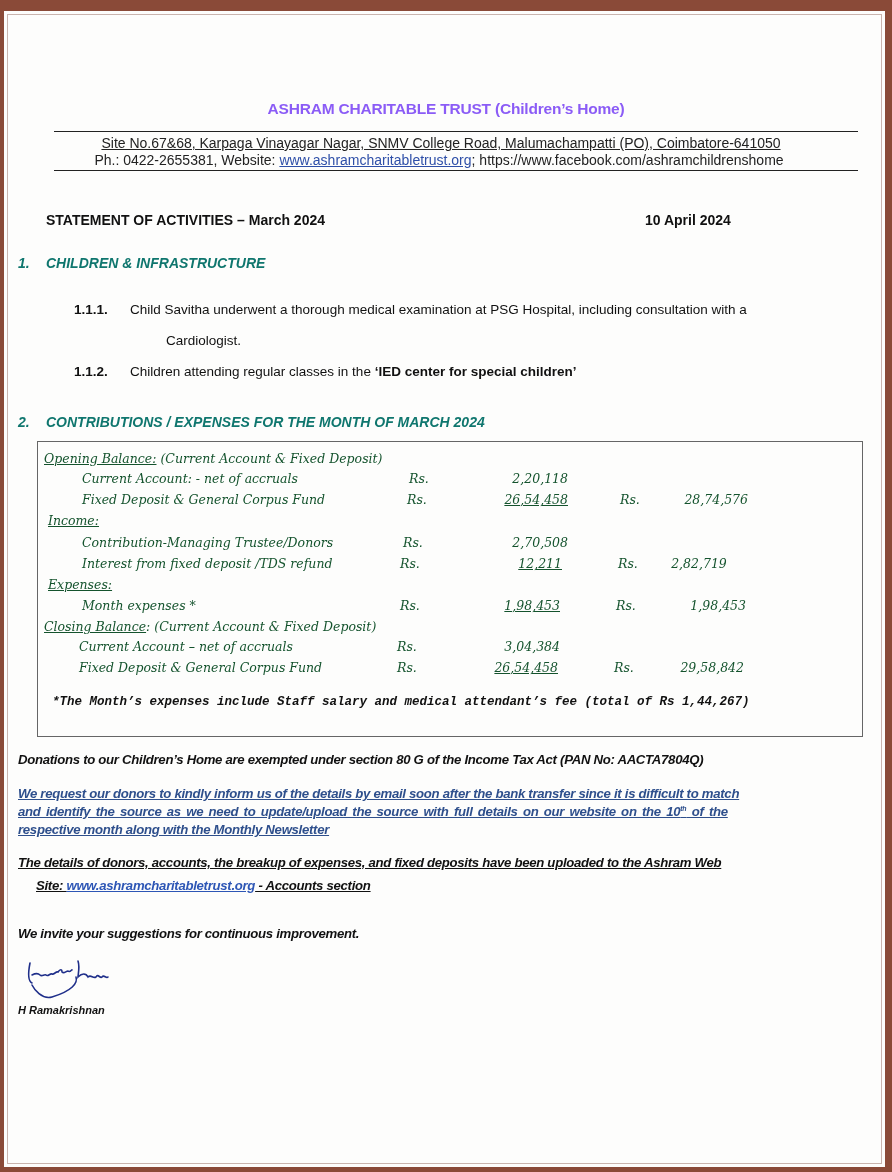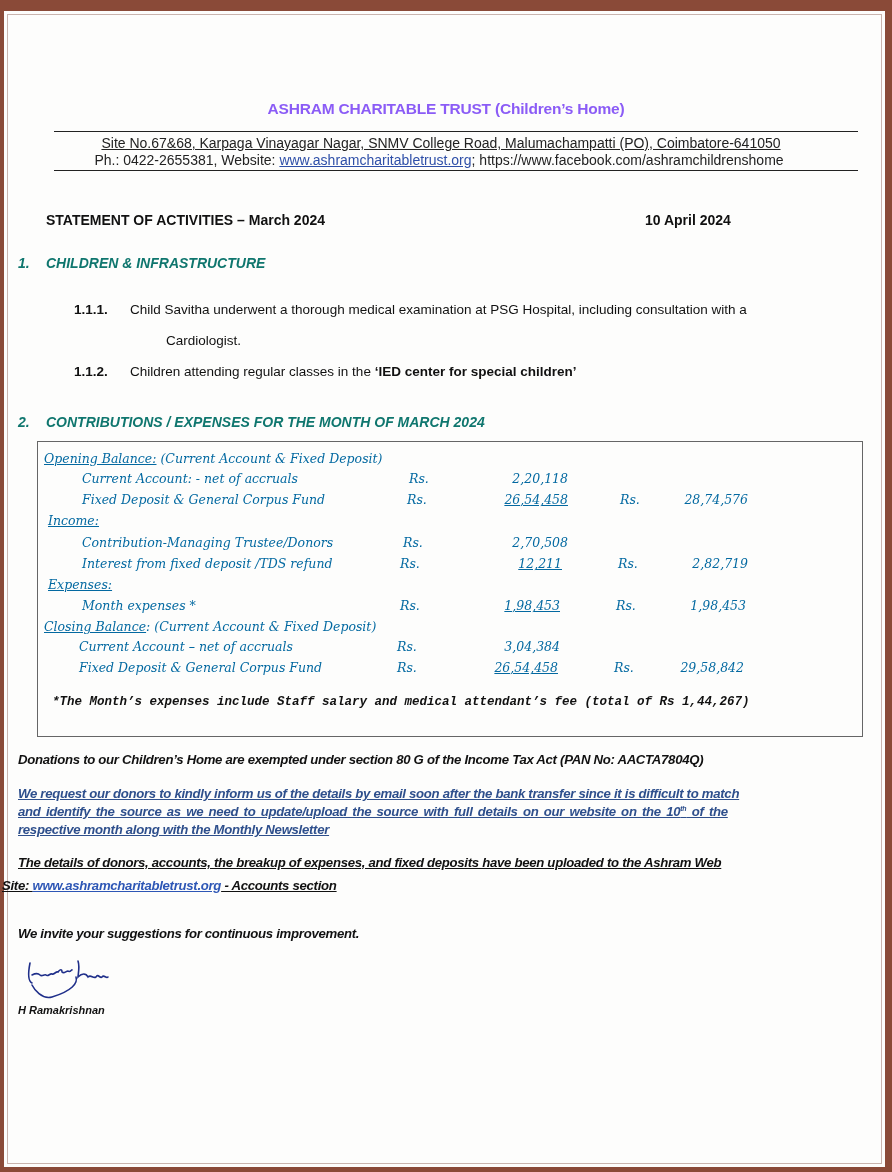--- a/index.html
+++ b/index.html
@@ -41,21 +41,21 @@
   .sec-head .num { display: inline-block; width: 28px; }
 
   .item { font-size: 13.5px; color: #111; font-family: "Liberation Sans", sans-serif; }
   .item .n { font-weight: bold; display: inline-block; width: 56px; }
   .item b { font-weight: bold; }
 
   .box {
     left: 37px; top: 441px; width: 826px; height: 296px;
     border: 1px solid #666; box-sizing: border-box;
   }
-  .row { position: absolute; font-family: "DejaVu Serif", serif; font-style: italic; font-size: 12.5px; color: #0369a1; white-space: nowrap; }
+  .row { position: absolute; font-family: "DejaVu Serif", serif; font-style: italic; font-size: 12.5px; color: #14532d; white-space: nowrap; }
   .ul { text-decoration: underline; }
   .r { text-align: right; }
 
   .note { font-family: Liberation Mono, monospace; font-style: italic; font-weight: bold; font-size: 12.5px; color: #111; }
 
   .p { font-family: "Liberation Sans", sans-serif; font-style: italic; font-weight: bold; font-size: 13.2px; color: #111; letter-spacing: -0.3px; }
   .blue { color: #2e4f8c; text-decoration: underline; }
   .blk-ul { text-decoration: underline; }
   .link { color: #2d56b5; text-decoration: underline; }
   sup { font-size: 7px; }
@@ -111,21 +111,21 @@
 
 <div class="row ul" style="left:48px; top:513px;">Income:</div>
 <div class="row" style="left:82px; top:535px;">Contribution-Managing Trustee/Donors</div>
 <div class="row" style="left:403px; top:535px;">Rs.</div>
 <div class="row r" style="left:470px; width:98px; top:535px;">2,70,508</div>
 
 <div class="row" style="left:82px; top:556px;">Interest from fixed deposit /TDS refund</div>
 <div class="row" style="left:400px; top:556px;">Rs.</div>
 <div class="row r ul" style="left:464px; width:98px; top:556px;">12,211</div>
 <div class="row" style="left:618px; top:556px;">Rs.</div>
-<div class="row r" style="left:650px; width:98px; top:556px;">2,82,719</div>
+<div class="row r" style="left:650px; width:98px; top:556px;text-align:center;">2,82,719</div>
 
 <div class="row ul" style="left:48px; top:577px;">Expenses:</div>
 <div class="row" style="left:82px; top:598px;">Month expenses *</div>
 <div class="row" style="left:400px; top:598px;">Rs.</div>
 <div class="row r ul" style="left:462px; width:98px; top:598px;">1,98,453</div>
 <div class="row" style="left:616px; top:598px;">Rs.</div>
 <div class="row r" style="left:648px; width:98px; top:598px;">1,98,453</div>
 
 <div class="row" style="left:44px; top:619px;"><span class="ul">Closing Balance</span><span>: (Current Account &amp; Fixed Deposit)</span></div>
 <div class="row" style="left:79px; top:639px;">Current Account – net of accruals</div>
@@ -140,20 +140,20 @@
 
 <div class="abs note" style="left:52px; top:695px;">*The Month’s expenses include Staff salary and medical attendant’s fee (total of Rs 1,44,267)</div>
 
 <div class="abs p" style="left:18px; top:752px;">Donations to our Children’s Home are exempted under section 80 G of the Income Tax Act (PAN No: AACTA7804Q)</div>
 
 <div class="abs p blue" style="left:18px; top:786px;">We request our donors to kindly  inform us of the details by email soon after the bank transfer since it is difficult to match</div>
 <div class="abs p blue" style="left:18px; top:804px; word-spacing:2px;"><span>and identify the source as we need to update/upload the source with full details on our website on   the 10</span><sup>th</sup><span> of the</span></div>
 <div class="abs p blue" style="left:18px; top:822px;">respective month along with the Monthly  Newsletter </div>
 
 <div class="abs p blk-ul" style="left:18px; top:855px;">The details of donors, accounts, the breakup of expenses, and fixed deposits have been uploaded to the Ashram Web</div>
-<div class="abs p blk-ul" style="left:2px; top:878px;"><span>Site: </span><a class="link">www.ashramcharitabletrust.org</a><span> - Accounts section</span></div>
+<div class="abs p blk-ul" style="left:36px; top:878px;"><span>Site: </span><a class="link">www.ashramcharitabletrust.org</a><span> - Accounts section</span></div>
 
 <div class="abs p" style="left:18px; top:926px;">We invite your suggestions for continuous improvement.</div>
 
 <svg class="abs" style="left:20px; top:955px;" width="150" height="50" viewBox="0 0 150 50">
   <path d="M10 8 C 8 18, 8 26, 12 28 M12 20 c4 -2 6 -2 8 0 c2 2 4 -1 6 0 c2 2 4 -2 6 -1 c2 1 4 -3 6 -2 c2 -3 4 -3 4 0 c2 2 4 -1 6 -1 c2 2 4 -2 4 -1 M56 22 c2 6 -4 14 -24 20 c-10 3 -18 -8 -20 -12 M58 6 c2 6 0 14 0 16 c4 -4 8 -4 10 0 c3 -3 5 2 8 0 c2 -4 4 2 6 0 c2 -3 4 2 6 0" fill="none" stroke="#1f2f8a" stroke-width="1.6" stroke-linecap="round"></path>
 </svg>
 <div class="abs p" style="left:18px; top:1004px; font-size:11px; letter-spacing:0;">H Ramakrishnan</div>
 
 </body></html>

